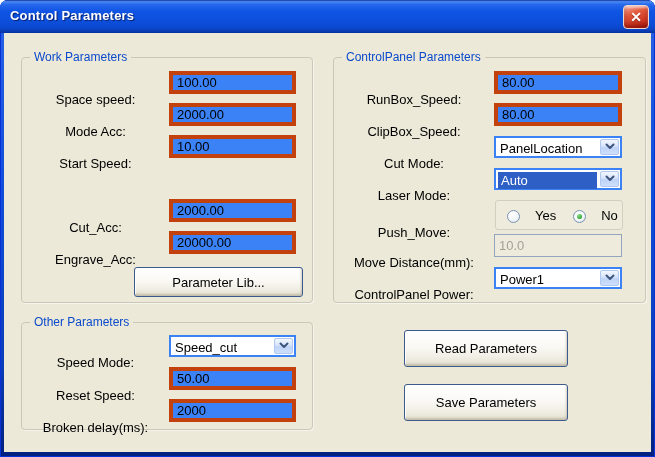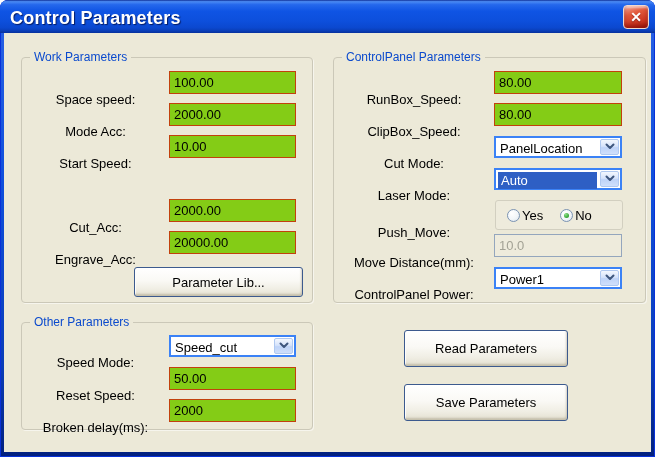--- a/index.html
+++ b/index.html
@@ -11,21 +11,21 @@
     border-radius:8px 8px 0 0;
     box-shadow:inset 0 0 0 1px #0831d9;
     overflow:hidden;
   }
   .titlebar{
     position:absolute;top:0;left:0;right:0;height:33px;
     border-radius:7px 7px 0 0;
     background:linear-gradient(180deg,#0f2f96 0%,#4a8af4 5%,#2568ec 14%,#0f54e4 34%,#0d4fdc 64%,#0b48cf 84%,#0a3eb8 93%,#07309c 100%);
   }
   .title-text{
-    position:absolute;left:10px;top:8px;color:#fff;font-weight:bold;font-size:18px;
+    position:absolute;left:10px;top:8px;color:#fff;font-weight:bold;font-size:13px;
     letter-spacing:.2px;text-shadow:1px 1px 1px rgba(0,0,40,.65);
   }
   .close-btn{
     position:absolute;top:5px;right:6px;width:26px;height:24px;border-radius:4px;
     background:linear-gradient(160deg,#f6ab9a 0%,#e briefly 0,#e2593c 35%,#cc3620 70%,#a91d0e 100%);
     background:linear-gradient(160deg,#f6ab9a 0%,#e2593c 35%,#cc3620 70%,#a91d0e 100%);
     border:1px solid #f0d8ce;
     box-shadow:inset 0 -3px 4px rgba(110,0,0,.5),inset 0 2px 2px rgba(255,255,255,.5);
     color:#fff;display:flex;align-items:center;justify-content:center;
     font-size:14px;font-weight:bold;cursor:pointer;
@@ -44,21 +44,21 @@
     color:#0b4acd;font-size:12px;line-height:15px;white-space:nowrap;
   }
   .g-work{left:17px;top:24px;width:292px;height:246px;}
   .g-other{left:17px;top:289px;width:292px;height:108px;}
   .g-cp{left:329px;top:24px;width:313px;height:246px;}
   .row{position:absolute;display:flex;align-items:center;height:23px;left:0;}
   .lbl{text-align:center;color:#000;font-size:13px;margin-top:33px;}
   .g-work .lbl,.g-other .lbl{width:147px;}
   .g-cp .lbl{width:160px;}
   .field{
-    height:23px;border:1px solid #c2410c;background:#84cc16;
+    height:23px;border:4px solid #c2410c;background:#3b82f6;
     font-family:"Liberation Sans",sans-serif;font-size:13px;color:#000;
     padding:0 4px;outline:none;
   }
   .g-work .field,.g-other .field{width:127px;}
   .g-cp .field{width:128px;}
   .w-r1{top:13px}.w-r2{top:45px}.w-r3{top:77px}.w-r4{top:109px}.w-r5{top:141px}.w-r6{top:173px}
   .o-r1{top:11px}.o-r2{top:44px}.o-r3{top:76px}
   .c-r1{top:13px}.c-r2{top:45px}.c-r3{top:77px}.c-r4{top:109px}.c-r6{top:176px}.c-r7{top:208px}
   .combo{
     position:relative;height:22px;border:2px solid #3b82f6;background:#fff;cursor:pointer;
@@ -76,21 +76,21 @@
     position:absolute;right:1px;top:1px;bottom:1px;width:19px;border-radius:2px;
     background:linear-gradient(180deg,#f3f7fe 0%,#d6e3fb 45%,#bed3f8 55%,#cfdffb 100%);
     border:1px solid #afc8f0;
     display:flex;align-items:center;justify-content:center;
   }
   .radio-box{
     position:absolute;left:161px;top:142px;width:128px;height:30px;
     border:1px solid #d2cfc0;border-radius:3px;background:#eeebdc;
     display:flex;align-items:center;padding-left:11px;gap:17px;
   }
-  .radio-opt{display:flex;align-items:center;gap:2px;cursor:pointer;}
+  .radio-opt{display:flex;align-items:flex-end;gap:15px;cursor:pointer;}
   .radio{
     width:13px;height:13px;border-radius:50%;border:1px solid #7b93b2;position:relative;
     background:radial-gradient(circle at 35% 30%,#ffffff 0%,#f2f6f9 55%,#d8e2ea 100%);
     flex:0 0 auto;
   }
   .radio.on::after{
     content:"";position:absolute;left:3px;top:3px;width:5px;height:5px;border-radius:50%;
     background:radial-gradient(circle at 35% 30%,#8ee08a 0%,#2da02d 75%);
   }
   .field.disabled{

